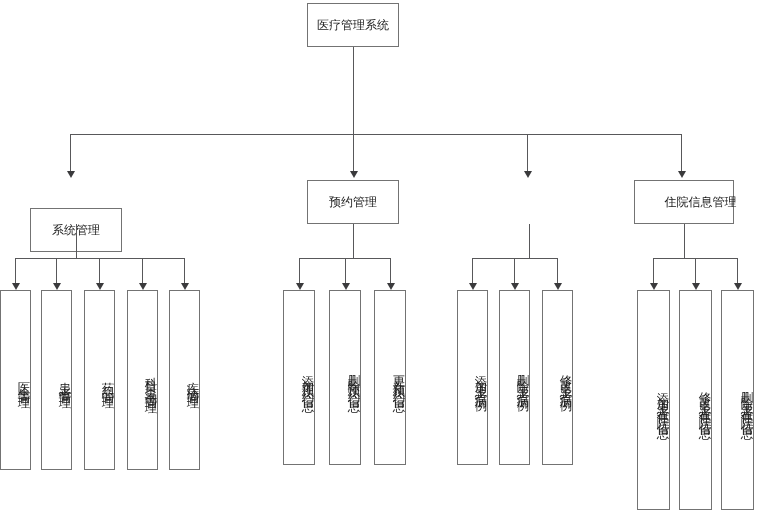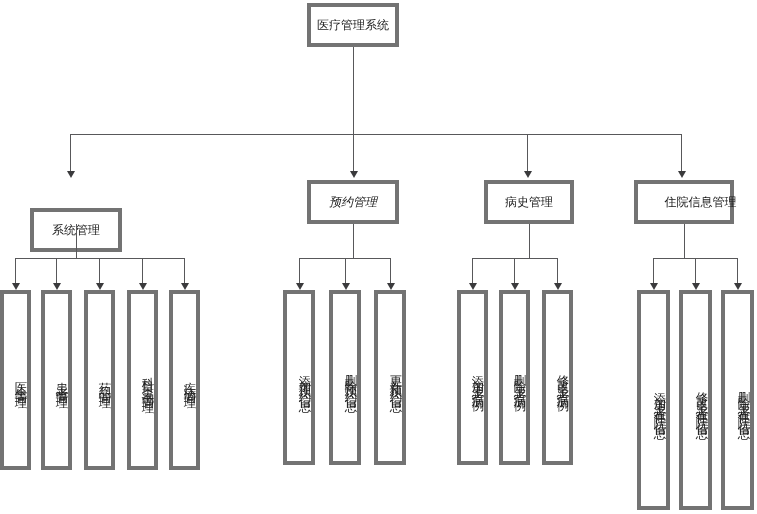--- a/index.html
+++ b/index.html
@@ -14,21 +14,21 @@
   #diagram {
     position: relative;
     width: 757px;
     height: 514px;
     background: #ffffff;
     overflow: hidden;
   }
   .node {
     position: absolute;
     box-sizing: border-box;
-    border: 4px solid #737373;
+    border: 1px solid #737373;
     background: #ffffff;
     display: flex;
     align-items: center;
     justify-content: center;
     color: #1a1a1a;
     line-height: 1.0;
   }
   
   .node.h {
     font-size: 12px;
@@ -86,25 +86,22 @@
 
   <div class="edge vline" style="left:527px; top:134px; height:38px;"></div>
   <div class="arrow" style="left:524px; top:171px;"></div>
 
   <div class="edge vline" style="left:681px; top:134px; height:38px;"></div>
   <div class="arrow" style="left:678px; top:171px;"></div>
 
   <div class="node h" style="left:30px; top:180px; width:92px; height:44px;margin-top:28px;">
     <span>系统管理</span>
   </div>
-  <div class="node h" style="left:307px; top:180px; width:92px; height:44px;font-style:italic;">
+  <div class="node h" style="left:307px; top:180px; width:92px; height:44px;">
     <span>预约管理</span>
-  </div>
-  <div class="node h" style="left:484px; top:180px; width:90px; height:44px;">
-    <span>病史管理</span>
   </div>
   <div class="node h" style="left:634px; top:180px; width:100px; height:44px;padding-left:33px;">
     <span>住院信息管理</span>
   </div>
 
   <div class="edge vline" style="left:76px; top:224px; height:34px;"></div>
   <div class="edge hline" style="left:15px; top:258px; width:169px;"></div>
 
   <div class="edge vline" style="left:15px; top:258px; height:26px;"></div>
   <div class="arrow" style="left:12px; top:283px;"></div>

